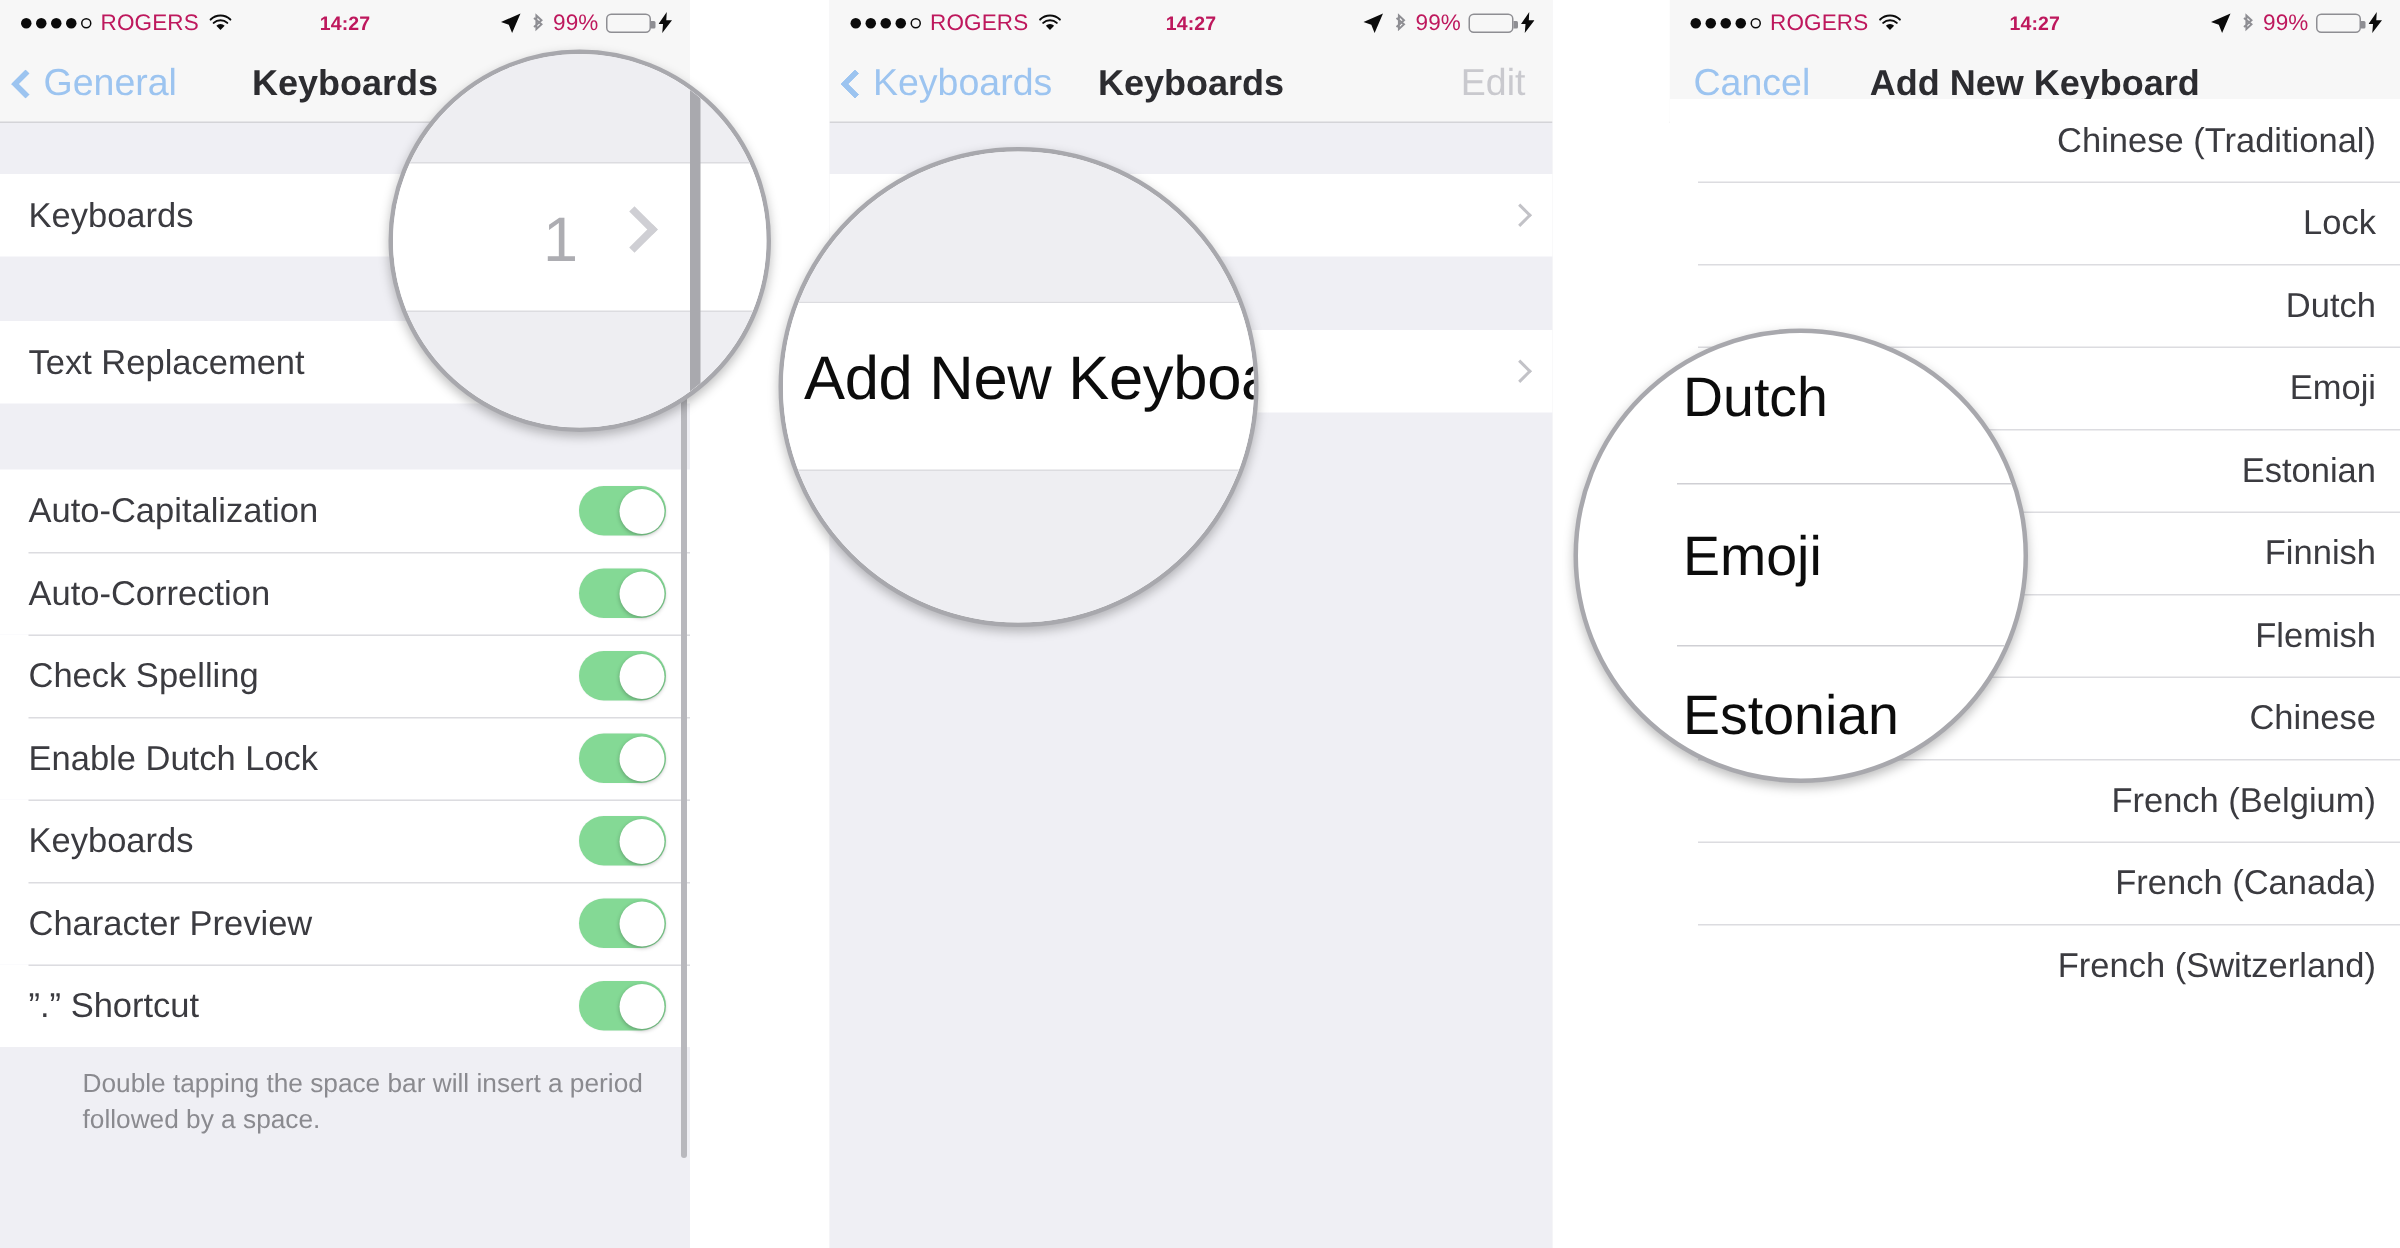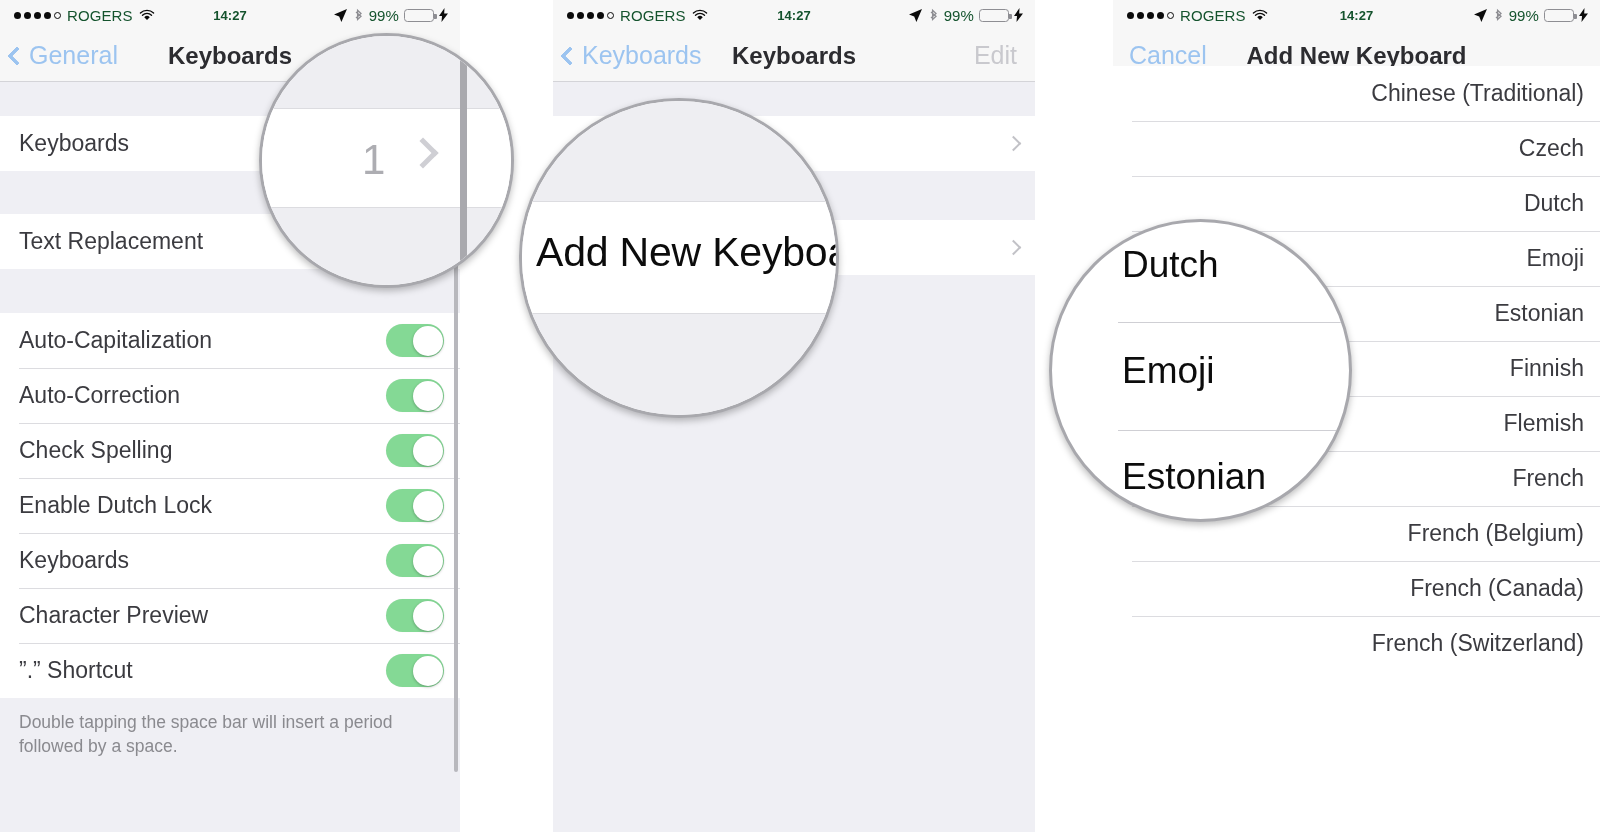--- a/index.html
+++ b/index.html
@@ -14,21 +14,21 @@
   
   .phone { position: absolute; top: 0; height: 832px; overflow: hidden; background: #efeff4; }
   #panel1 { left: 0;    width: 460px; }
   #panel2 { left: 553px; width: 482px; }
   #panel3 { left: 1113px; width: 487px; }
 
   
   .statusbar {
     height: 30px; background: #f7f7f7;
     display: flex; align-items: center;
-    font-size: 15.5px; color: #14532d; position: relative;
+    font-size: 15.5px; color: #be185d; position: relative;
     letter-spacing: .1px;
   }
   .sb-left { display: flex; align-items: center; gap: 6px; padding-left: 14px; }
   .dots { display: flex; gap: 3px; align-items: center; }
   .dot { width: 7px; height: 7px; border-radius: 50%; background: #0b0b0b; }
   .dot.hollow { background: transparent; border: 1.4px solid #0b0b0b; width: 7px; height: 7px; }
   .carrier { font-size: 15px; }
   .wifi { width: 16px; height: 12px; }
   .sb-center {
     position: absolute; left: 0; right: 0; text-align: center;
@@ -82,21 +82,21 @@
   }
 
   
   .toggle { margin-left: auto; width: 58px; height: 33px; border-radius: 17px;
             background: #84d995; position: relative; box-shadow: 0 0 1px rgba(0,0,0,.08); }
   .toggle .knob { position: absolute; top: 1.5px; right: 1.5px; width: 30px; height: 30px;
                   border-radius: 50%; background: #fff; box-shadow: 0 1px 3px rgba(0,0,0,.28); }
 
   .footnote {
     background: #efeff4; padding: 13px 19px 16px 19px;
-    font-size: 17.5px; line-height: 1.35; color: #8a8a8f;
+    font-size: 17.5px; line-height: 1.35; color: #8a8a8f; margin-left: 36px;
   }
 
   
   .scrollbar {
     position: absolute; right: 2px; top: 82px; width: 4px; height: 690px;
     background: #b8b8bd; border-radius: 2px;
   }
 
   
   .loupe {
@@ -361,39 +361,39 @@
     <div class="navbar">
       <div class="nav-left-text">Cancel</div>
       <div class="nav-title">Add New Keyboard</div>
     </div>
 
     <div style="margin-top:-16px">
       <div class="row" style="height:55px">
         <span class="row-label">Chinese (Traditional)</span>
       </div>
       <div class="row">
-        <span class="row-label">Czech</span>
+        <span class="row-label">Lock</span>
       </div>
       <div class="row">
         <span class="row-label">Dutch</span>
       </div>
       <div class="row">
         <span class="row-label">Emoji</span>
       </div>
       <div class="row">
         <span class="row-label">Estonian</span>
       </div>
       <div class="row">
         <span class="row-label">Finnish</span>
       </div>
       <div class="row">
         <span class="row-label">Flemish</span>
       </div>
       <div class="row">
-        <span class="row-label">French</span>
+        <span class="row-label">Chinese</span>
       </div>
       <div class="row">
         <span class="row-label">French (Belgium)</span>
       </div>
       <div class="row">
         <span class="row-label">French (Canada)</span>
       </div>
       <div class="row">
         <span class="row-label">French (Switzerland)</span>
       </div>

